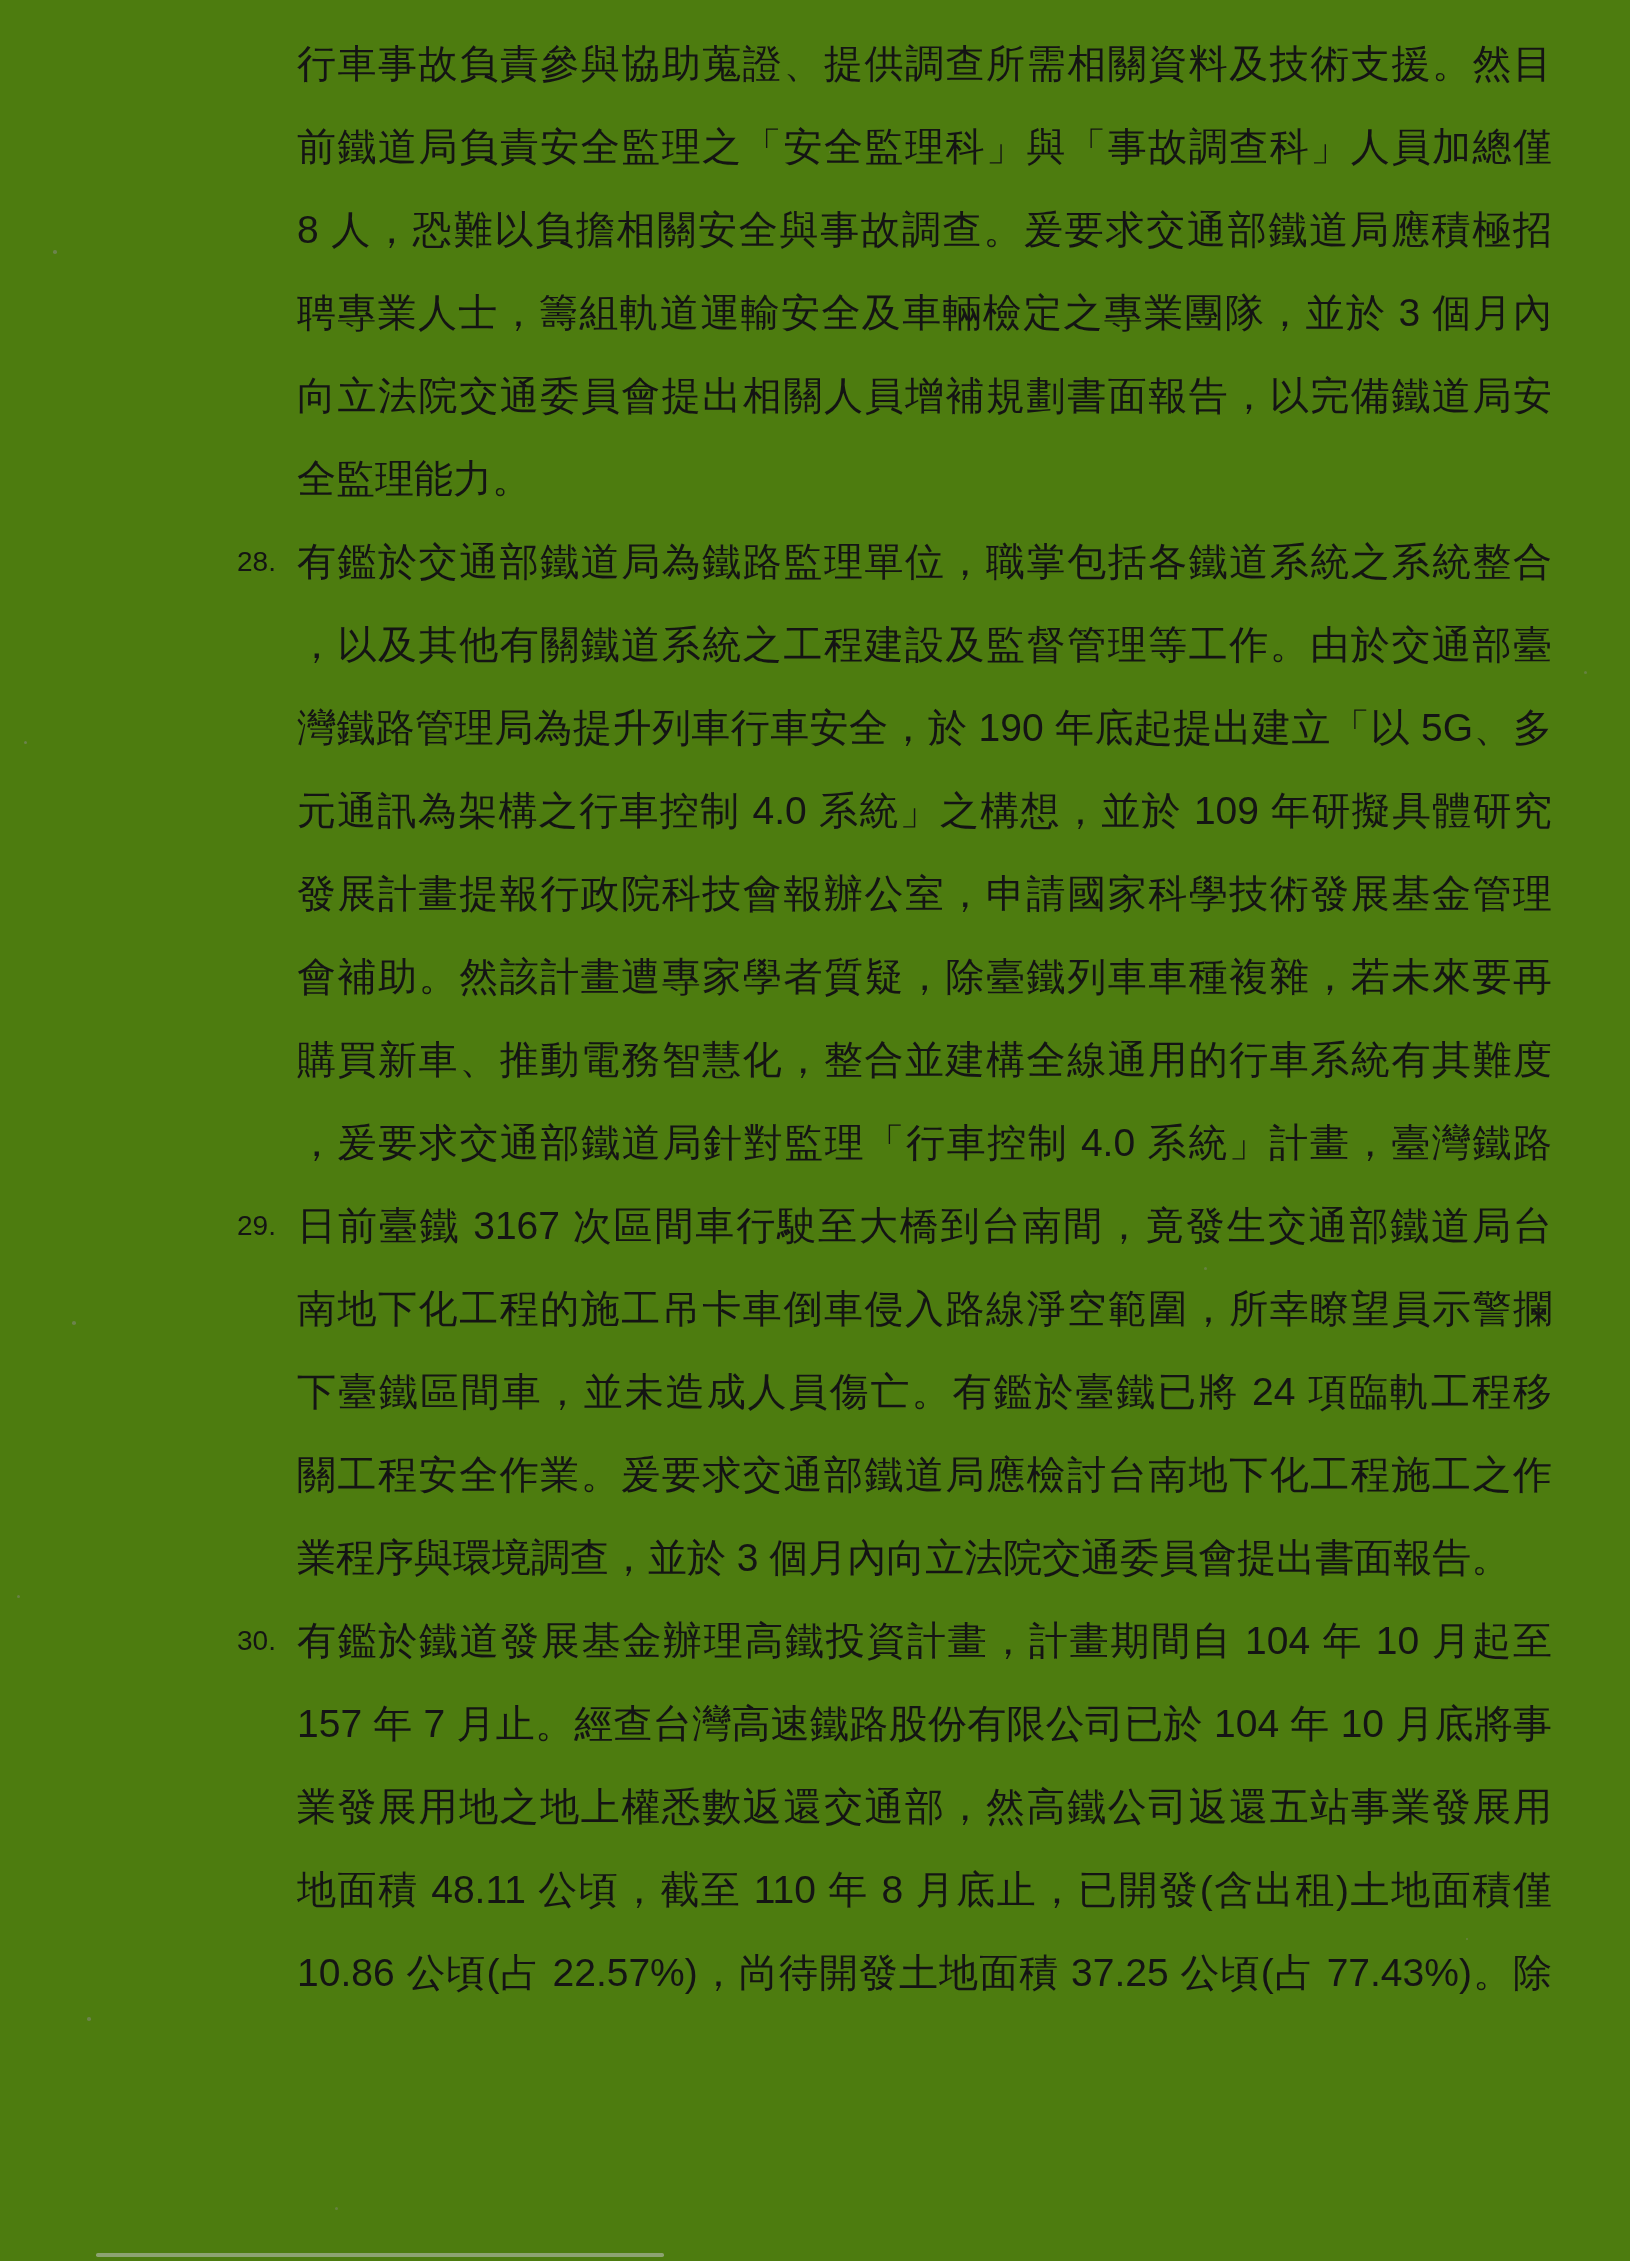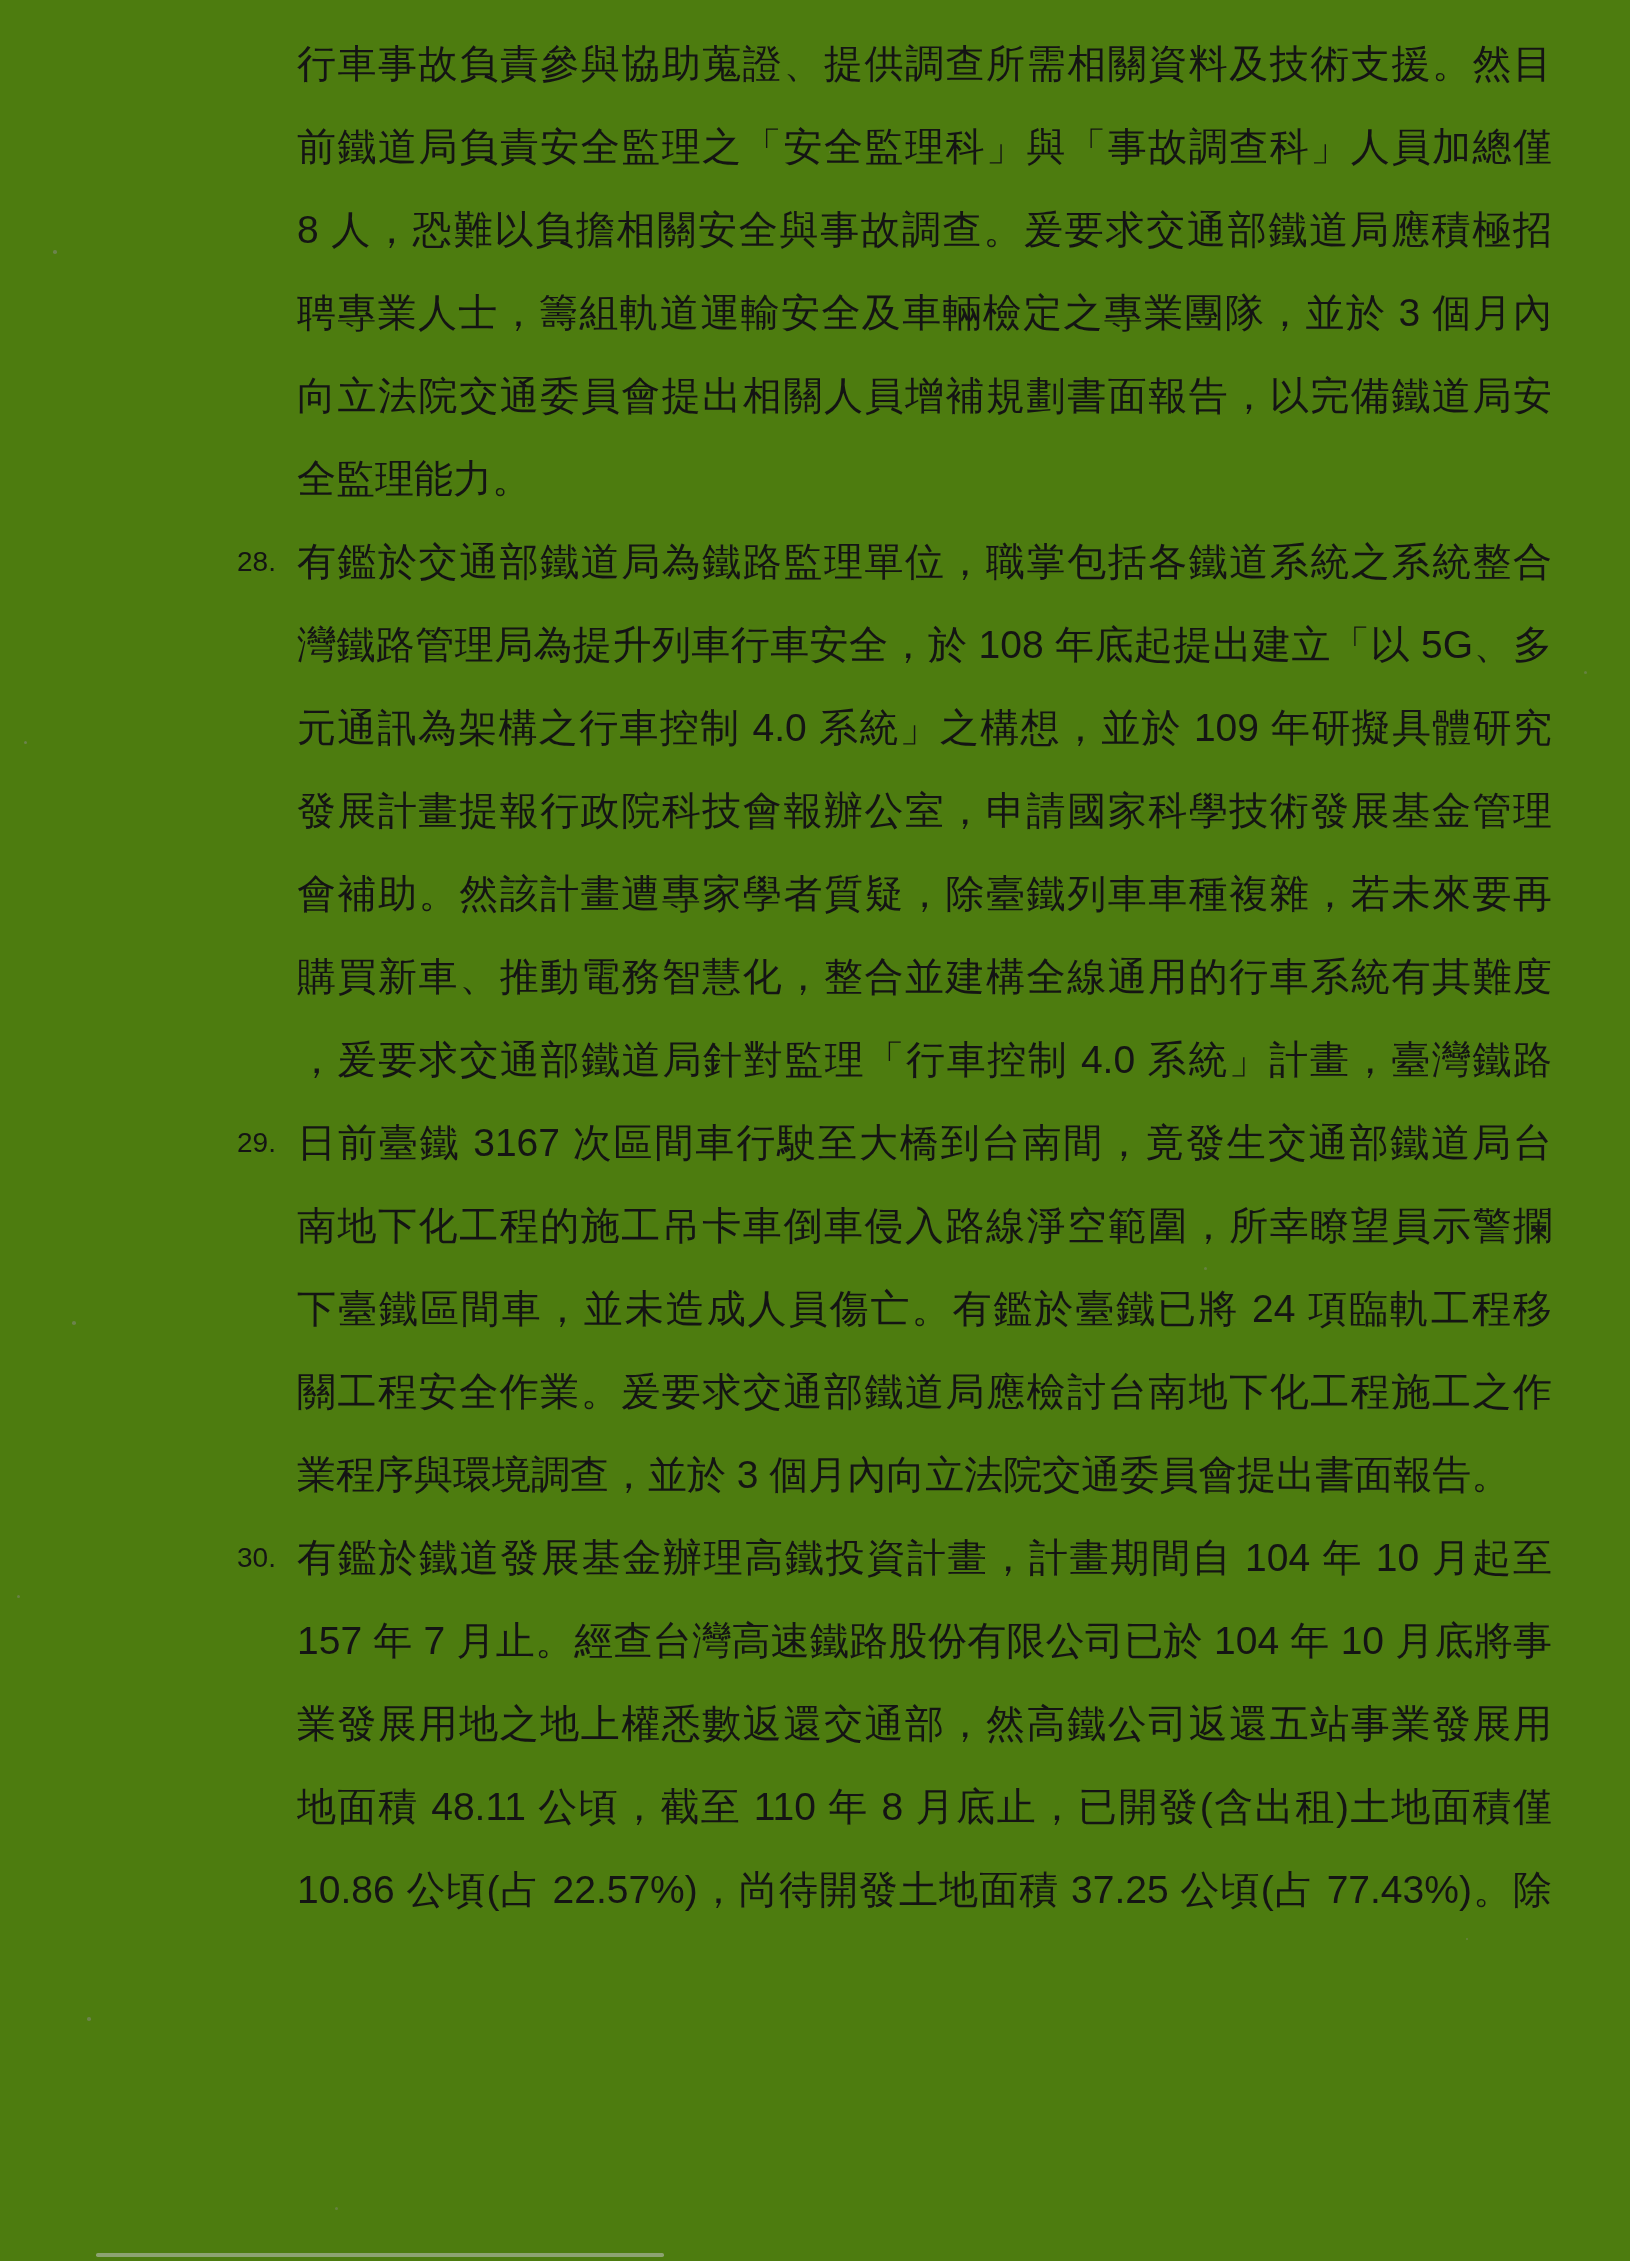--- a/index.html
+++ b/index.html
@@ -59,21 +59,22 @@
     <div class="ln j">行車事故負責參與協助蒐證、提供調查所需相關資料及技術支援。然目</div>
     <div class="ln j">前鐵道局負責安全監理之「安全監理科」與「事故調查科」人員加總僅</div>
     <div class="ln j">8 人，恐難以負擔相關安全與事故調查。爰要求交通部鐵道局應積極招</div>
     <div class="ln j">聘專業人士，籌組軌道運輸安全及車輛檢定之專業團隊，並於 3 個月內</div>
     <div class="ln j">向立法院交通委員會提出相關人員增補規劃書面報告，以完備鐵道局安</div>
     <div class="ln">全監理能力。</div>
 
     <div class="ln j">
       <span class="num">28.</span><span>有鑑於交通部鐵道局為鐵路監理單位，職掌包括各鐵道系統之系統整合</span>
     </div>
-    <div class="ln j">灣鐵路管理局為提升列車行車安全，於 108 年底起提出建立「以 5G、多</div>
+    <div class="ln j">，以及其他有關鐵道系統之工程建設及監督管理等工作。由於交通部臺</div>
+    <div class="ln j">灣鐵路管理局為提升列車行車安全，於 190 年底起提出建立「以 5G、多</div>
     <div class="ln j">元通訊為架構之行車控制 4.0 系統」之構想，並於 109 年研擬具體研究</div>
     <div class="ln j">發展計畫提報行政院科技會報辦公室，申請國家科學技術發展基金管理</div>
     <div class="ln j">會補助。然該計畫遭專家學者質疑，除臺鐵列車車種複雜，若未來要再</div>
     <div class="ln j">購買新車、推動電務智慧化，整合並建構全線通用的行車系統有其難度</div>
     <div class="ln j">，爰要求交通部鐵道局針對監理「行車控制 4.0 系統」計畫，臺灣鐵路</div>
 
     <div class="ln j">
       <span class="num">29.</span><span>日前臺鐵 3167 次區間車行駛至大橋到台南間，竟發生交通部鐵道局台</span>
     </div>
     <div class="ln j">南地下化工程的施工吊卡車倒車侵入路線淨空範圍，所幸瞭望員示警攔</div>

